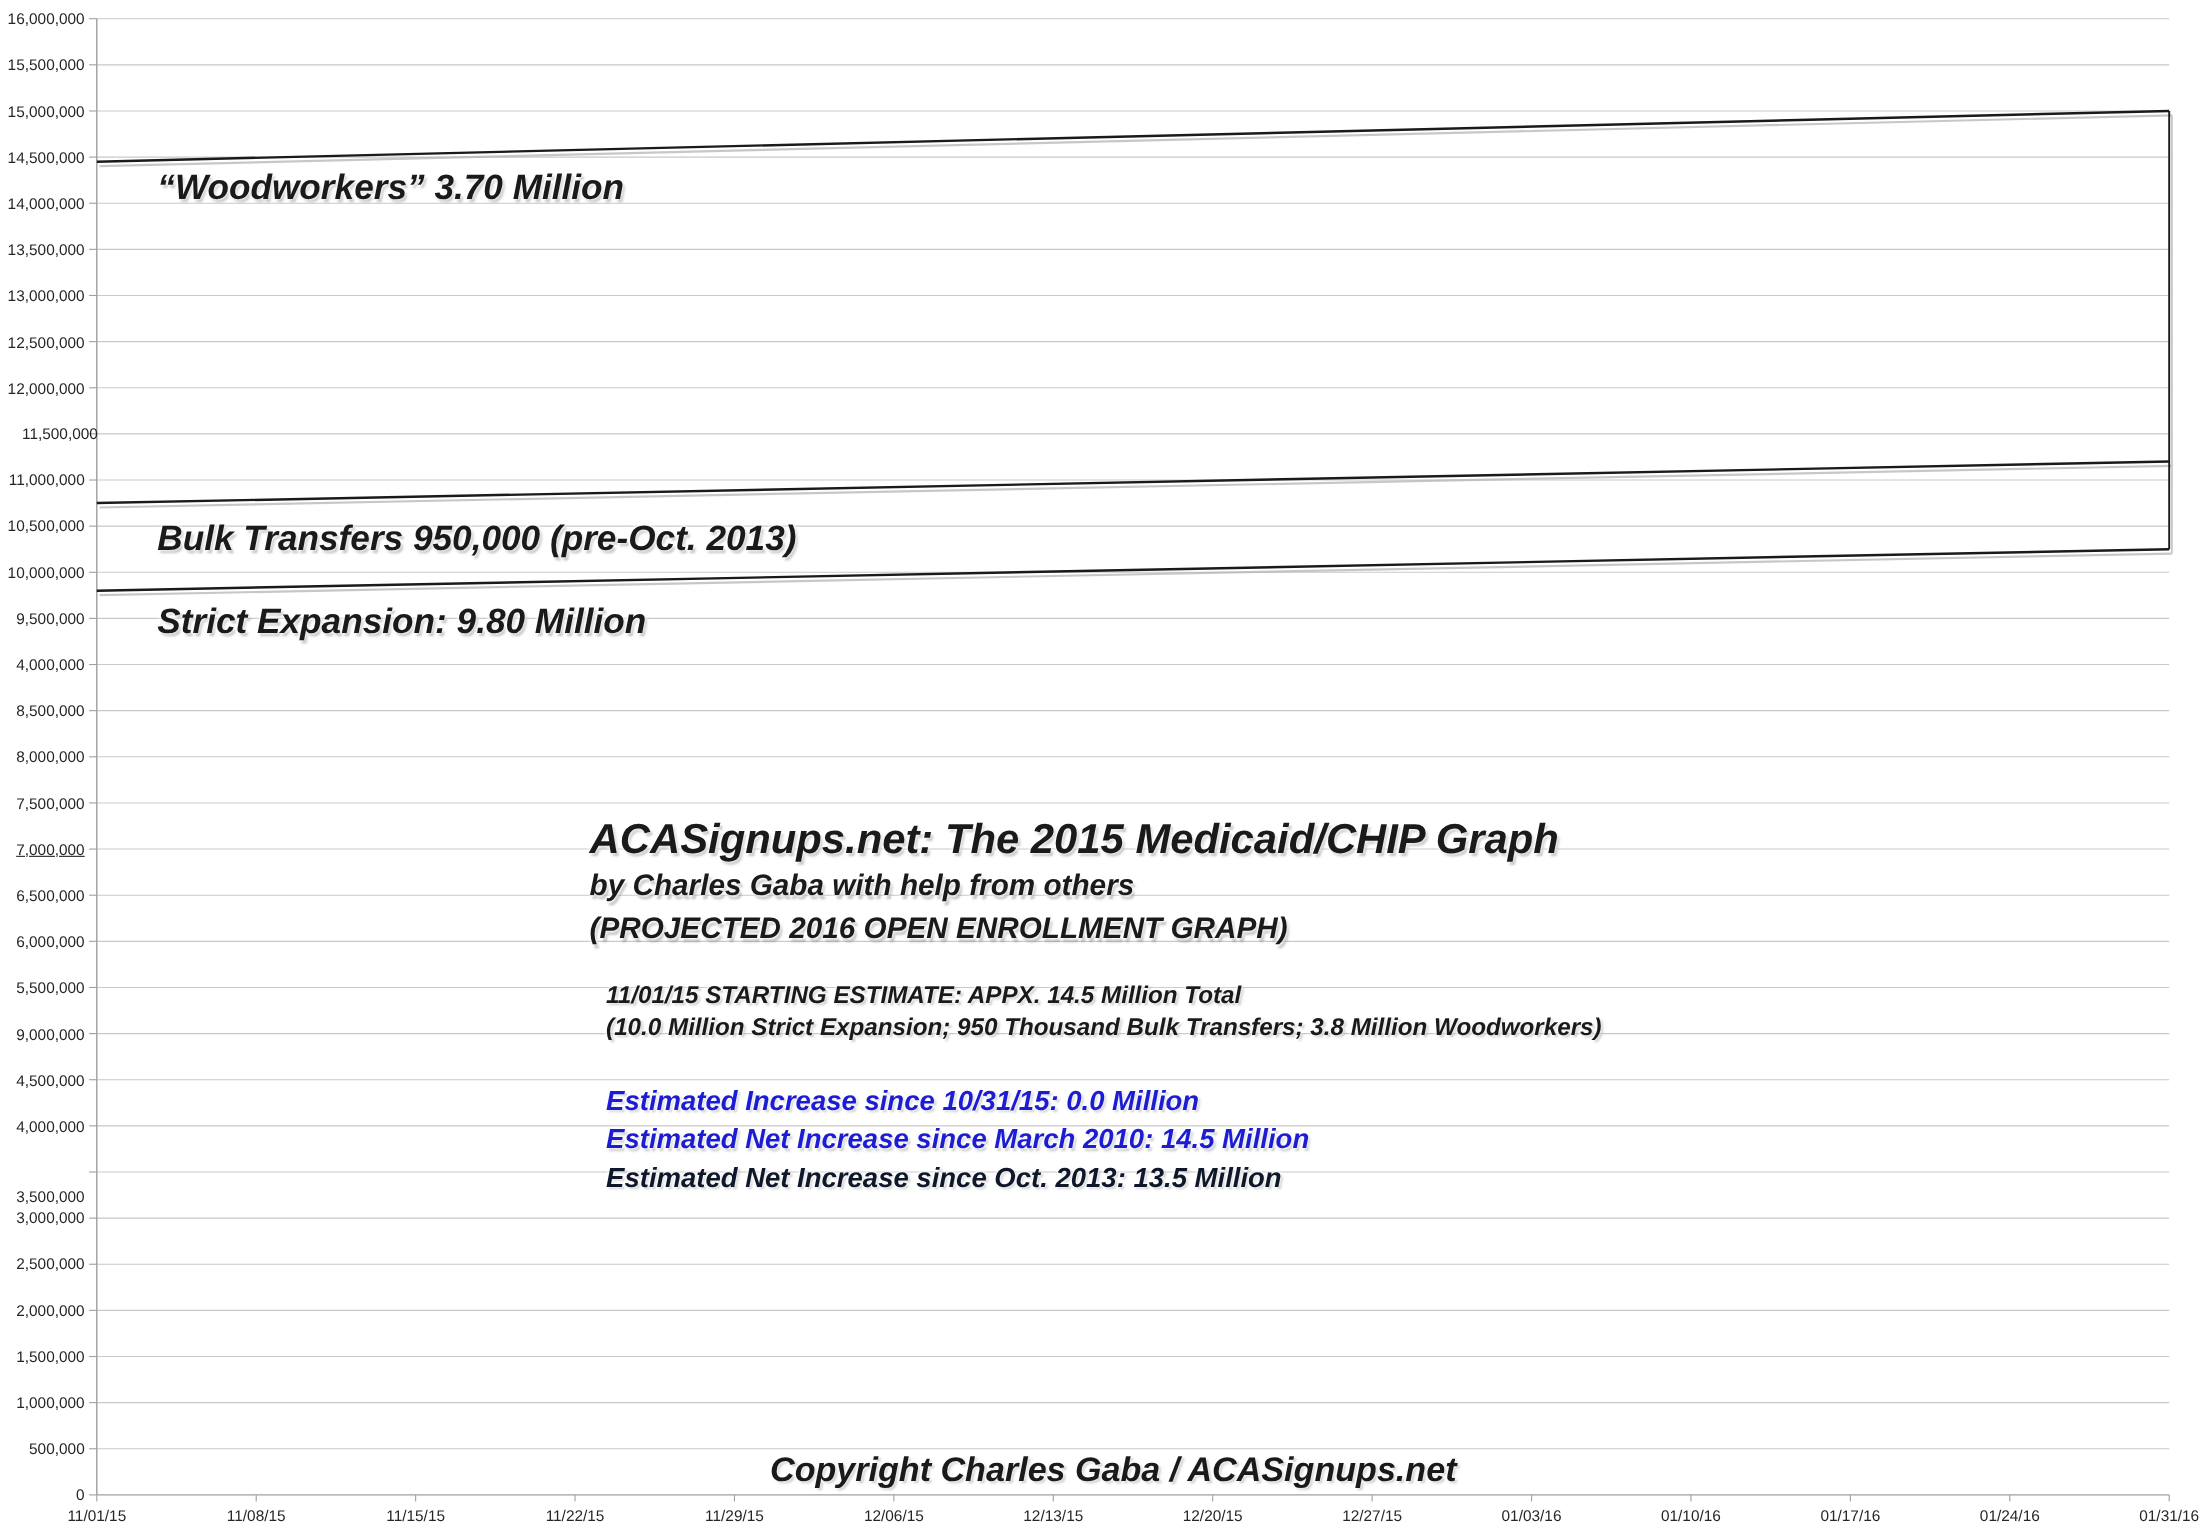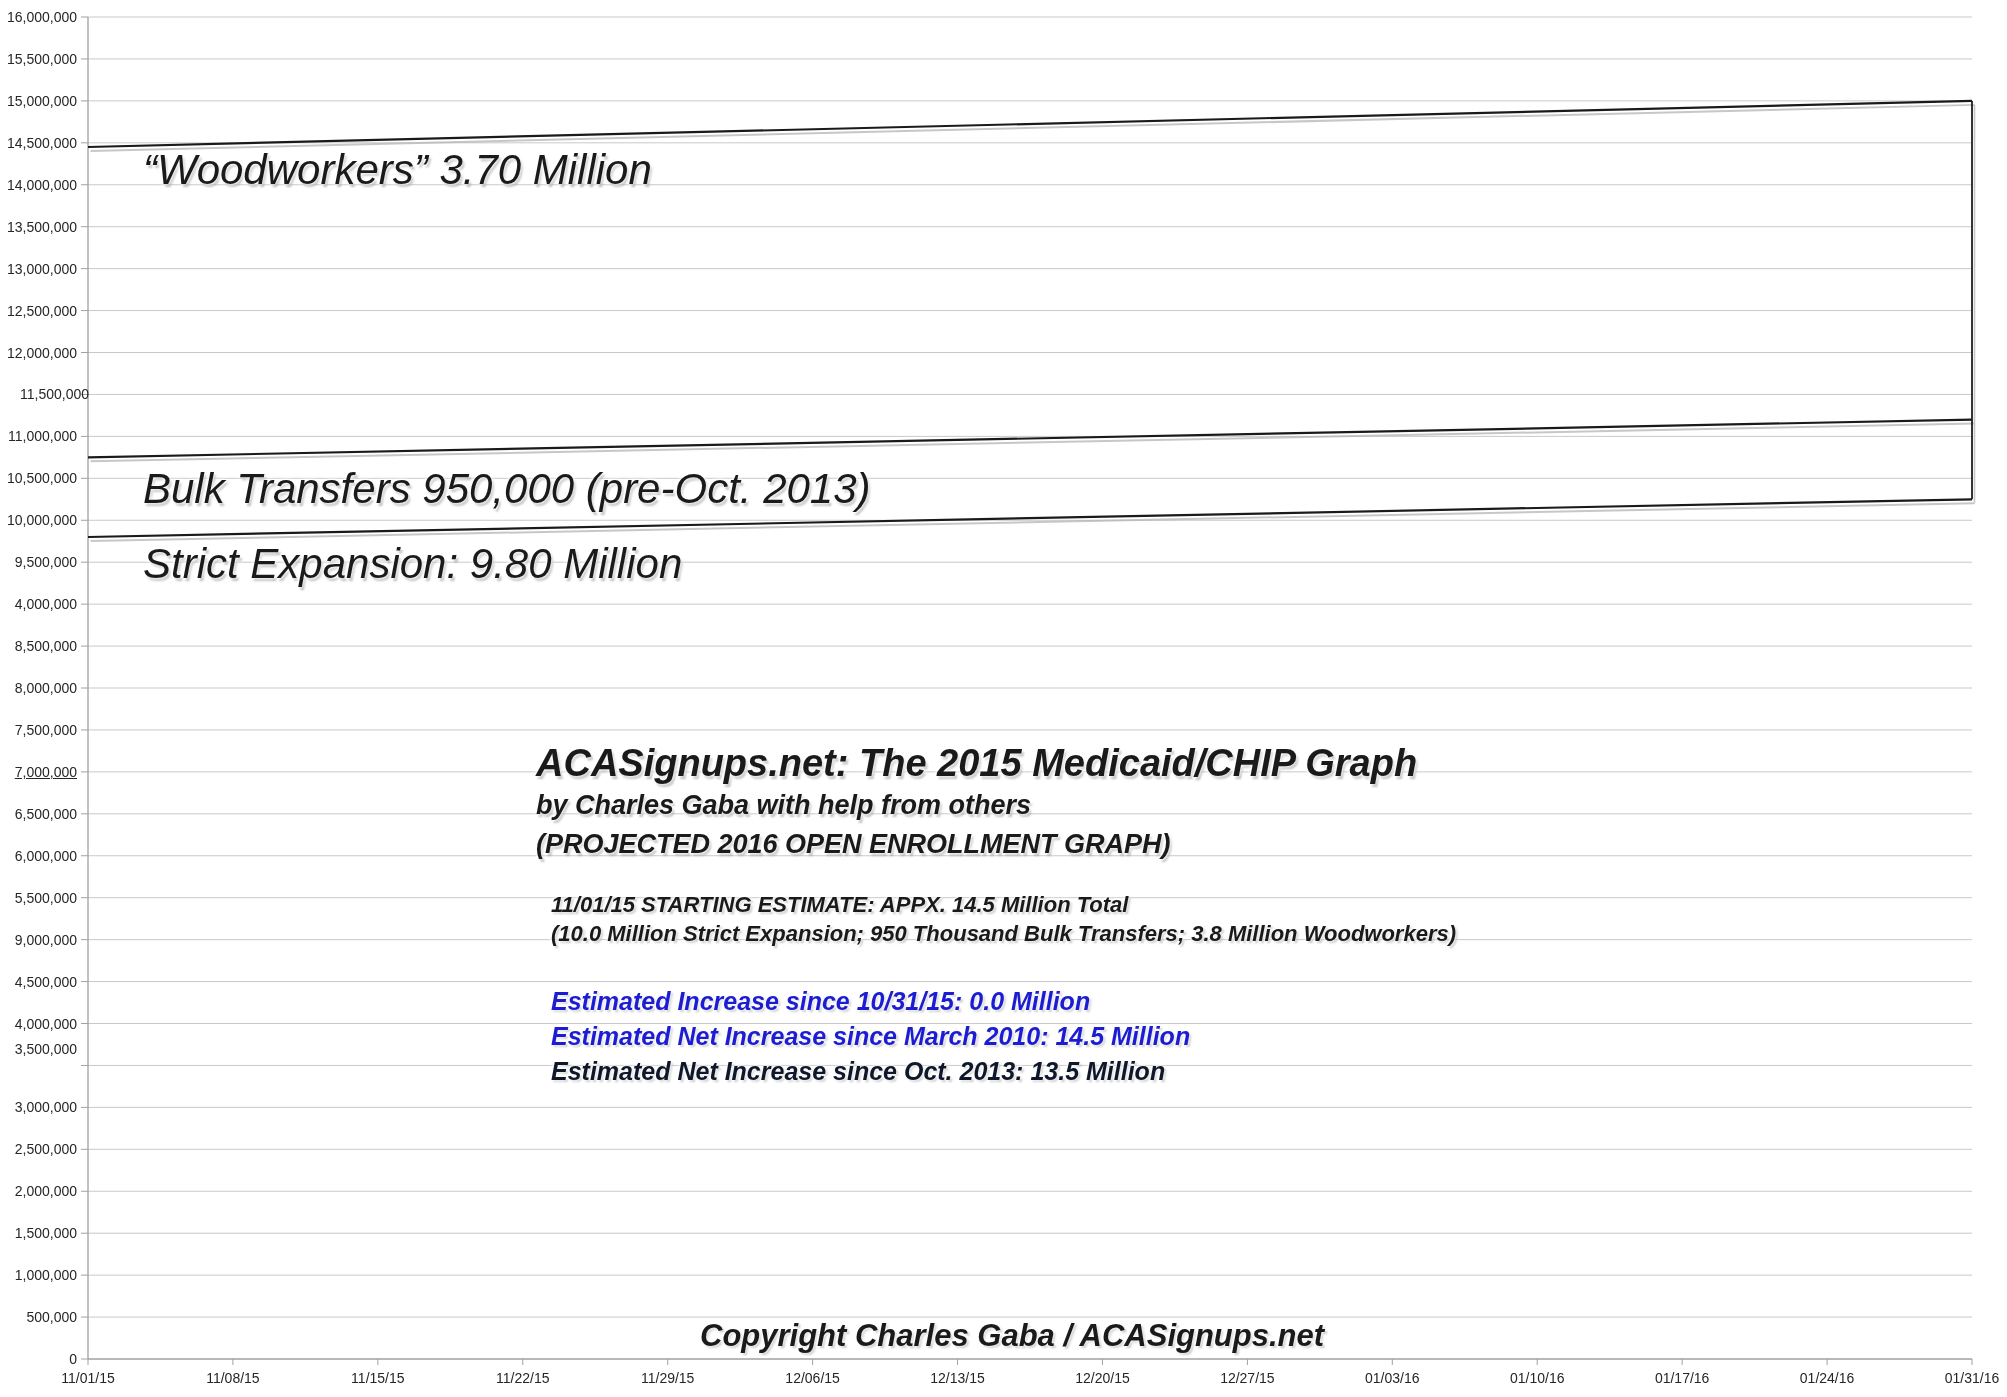--- a/index.html
+++ b/index.html
@@ -28,23 +28,23 @@
     width: 120px;
     text-align: center;
     font-size: 14px;
     line-height: 18px;
     color: #262626;
     white-space: nowrap;
   }
 
   .series-label {
     position: absolute;
-    font-weight: normal;
+    font-weight: bold;
     font-style: italic;
-    font-size: 42px;
+    font-size: 32px;
     line-height: 40px;
     white-space: nowrap;
     text-shadow: 0 0 5px #fff, 0 0 5px #fff, 2px 3px 2px rgba(125,125,125,0.55);
     text-align: right;
   }
 
   .title-block { position: absolute; left: 536px; top: 740px; white-space: nowrap; }
   .chart-title {
     font-weight: bold; font-style: italic;
     font-size: 38px; line-height: 46px;
@@ -184,21 +184,21 @@
     </svg>
 
   <div id="y-axis">
       <div class="ylab" style="left: 1px; top: 1350px;">0</div>
       <div class="ylab" style="left: 1px; top: 1308.06px;">500,000</div>
       <div class="ylab" style="left: 1px; top: 1266.12px;">1,000,000</div>
       <div class="ylab" style="left: 1px; top: 1224.19px;">1,500,000</div>
       <div class="ylab" style="left: 1px; top: 1182.25px;">2,000,000</div>
       <div class="ylab" style="left: 1px; top: 1140.31px;">2,500,000</div>
       <div class="ylab" style="left: 1px; top: 1098.38px;">3,000,000</div>
-      <div class="ylab" style="left: 1px; top: 1040px;">3,500,000</div>
+      <div class="ylab" style="left: 1px; top: 1079px;">3,500,000</div>
       <div class="ylab" style="left: 1px; top: 1014.5px;">4,000,000</div>
       <div class="ylab" style="left: 1px; top: 972.562px;">4,500,000</div>
       <div class="ylab" style="left: 1px; top: 930.625px;">9,000,000</div>
       <div class="ylab" style="left: 1px; top: 888.688px;">5,500,000</div>
       <div class="ylab" style="left: 1px; top: 846.75px;">6,000,000</div>
       <div class="ylab" style="left: 1px; top: 804.812px;">6,500,000</div>
       <div class="ylab" style="left: 1px; top: 762.875px; text-decoration: underline;">7,000,000</div>
       <div class="ylab" style="left: 1px; top: 720.938px;">7,500,000</div>
       <div class="ylab" style="left: 1px; top: 679px;">8,000,000</div>
       <div class="ylab" style="left: 1px; top: 637.062px;">8,500,000</div>

